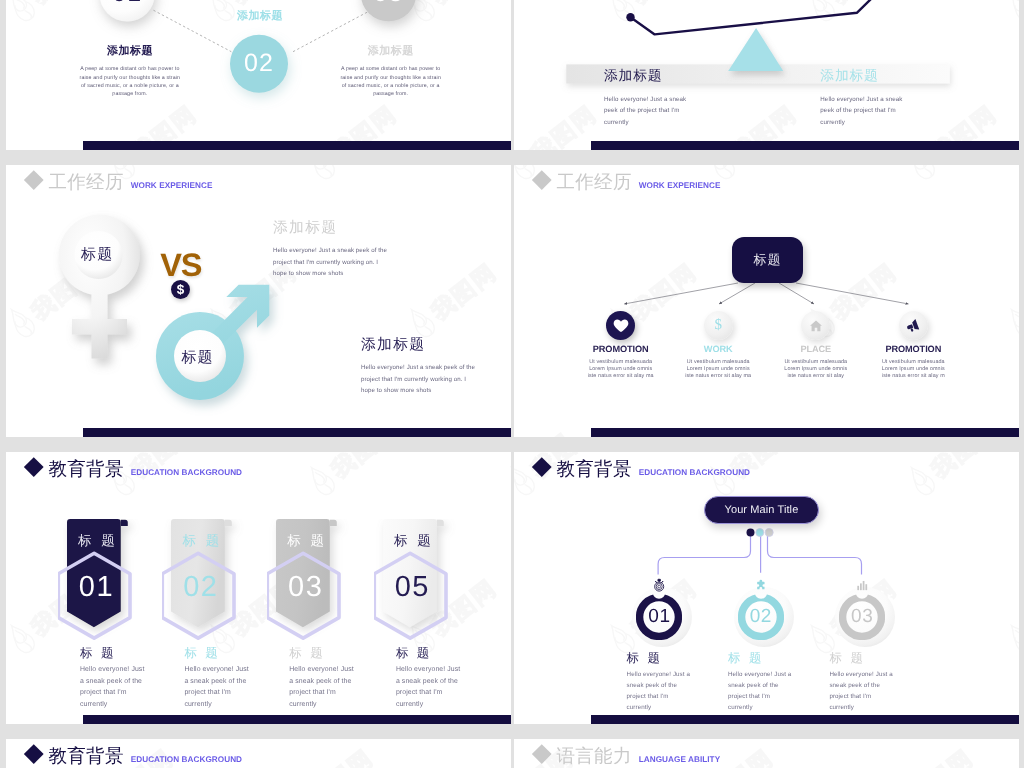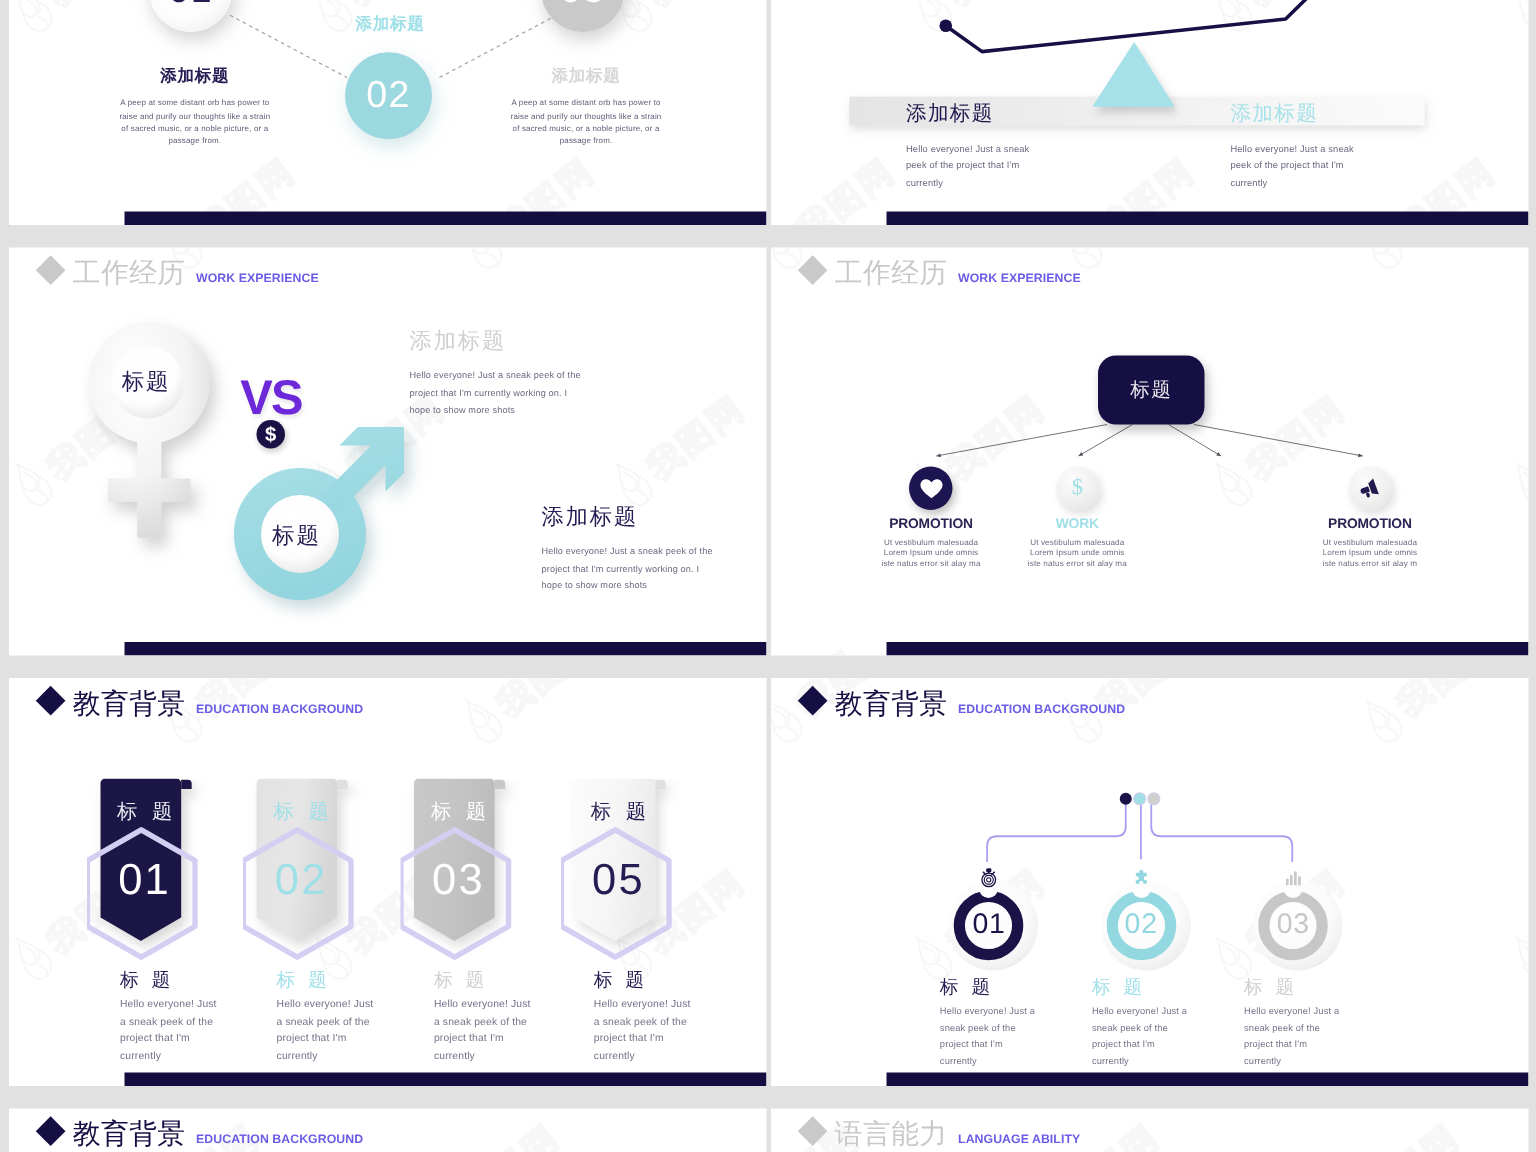--- a/index.html
+++ b/index.html
@@ -23,21 +23,21 @@
   .wm{position:absolute;left:0;top:0;width:1024px;height:768px;pointer-events:none;overflow:hidden;z-index:0;opacity:.55;}
   .wmu{position:absolute;transform:rotate(-38deg);transform-origin:0 0;
        display:flex;align-items:center;}
   .wmu .wt{font-size:23px;font-weight:700;color:transparent;letter-spacing:2px;
            -webkit-text-stroke:1.2px #f1f1f1;white-space:nowrap;margin-left:2px;
            font-family:"DejaVu Sans",sans-serif;}
 
   .cn{font-family:"Liberation Sans","DejaVu Sans",sans-serif;}
 
   
-  .vs-txt{position:absolute;font-weight:700;font-size:32.5px;line-height:34px;color:#6d28d9;letter-spacing:-1.2px;
+  .vs-txt{position:absolute;font-weight:700;font-size:32.5px;line-height:34px;color:#a16207;letter-spacing:-1.2px;
           left:154.2px;top:82.5px;text-shadow:1px 2px 3px rgba(0,0,0,.10);}
   .coin{position:absolute;left:164.7px;top:114.8px;width:19.6px;height:19.6px;border-radius:50%;
         background:#1a1145;color:#fff;font-size:13.5px;font-weight:700;display:flex;
         align-items:center;justify-content:center;box-shadow:1px 2px 4px rgba(0,0,0,.22);}
   .sym-label{position:absolute;font-size:15px;line-height:18px;color:#241c52;letter-spacing:1.2px;font-weight:400;}
   .txtblk{position:absolute;}
   .txtblk .t{font-size:14.8px;letter-spacing:1.3px;font-weight:400;margin-bottom:8px;line-height:17px;}
   .txtblk .b{font-size:6.1px;line-height:11.6px;letter-spacing:.1px;color:#6a6880;width:117px;}
   .txtblk.gray .t{color:#cfcfcf;}
   .txtblk.dark .t{color:#241c52;}
@@ -548,20 +548,29 @@
       </div>
 
       <div class="nodewrap nd-cyan" style="left:144.2px;">
         <div class="nodecirc lt">
           <span style="font-size:15px;color:#9fdfe7;font-weight:400;font-family:'Liberation Serif',serif;">$</span>
         </div>
         <div class="nodelabel">WORK</div>
         <div class="nodebody">Ut vestibulum  malesuada Lorem Ipsum unde omnis iste natus error sit alay ma</div>
       </div>
 
+      <div class="nodewrap nd-gray" style="left:241.8px;">
+        <div class="nodecirc lt">
+          <svg width="14" height="14" viewBox="0 0 24 24">
+              <path d="M12 2.5 L22.2 11.4 L19.6 11.4 L19.6 21 L14.2 21 L14.2 14.8 L9.8 14.8 L9.8 21 L4.4 21 L4.4 11.4 L1.8 11.4 Z" fill="#c9c9c9"></path>
+            </svg>
+        </div>
+        <div class="nodelabel">PLACE</div>
+        <div class="nodebody">Ut vestibulum  malesuada Lorem Ipsum unde omnis iste natus error sit alay</div>
+      </div>
 
       <div class="nodewrap nd-dark" style="left:339.3px;">
         <div class="nodecirc lt">
           <svg width="15" height="15" viewBox="0 0 24 24">
               <g fill="#211a4f" transform="rotate(-20 12 12)">
                 <path d="M4.2 9.2 L10.5 9.2 L10.5 15.2 L4.2 15.2 A3 3 0 0 1 4.2 9.2 Z"></path>
                 <path d="M11.7 6.6 L18.4 3.2 L18.4 21.2 L11.7 17.8 Z"></path>
                 <rect x="5.6" y="15.2" width="3.4" height="5.4" rx="1.5"></rect>
               </g>
             </svg>
@@ -823,20 +832,21 @@
         </defs>
         <g fill="none" stroke="#a79ff0" stroke-width="1.2">
           <path d="M236.5 84 V99 Q236.5 105.5 230 105.5 H150.6 Q144.1 105.5 144.1 112 V122.6"></path>
           <path d="M253.5 84 V99 Q253.5 105.5 260 105.5 H341 Q347.5 105.5 347.5 112 V122.6"></path>
           <path d="M246.6 84 V120.8"></path>
         </g>
         <circle cx="236.5" cy="80.5" r="4" fill="#1b1248"></circle>
         <circle cx="245.8" cy="80.5" r="4" fill="#9fe0e8" stroke="#cfcfe8" stroke-width="0.8"></circle>
         <circle cx="255.2" cy="80.5" r="4" fill="#cfcfcf" stroke="#cfcfe8" stroke-width="0.8"></circle>
       </svg>
+      <div class="pill">Your Main Title</div>
       <div class="treecirc tc-dark" style="left:95.4px;top:121px;">
         <svg class="ringsvg" width="100" height="80" viewBox="0 0 100 80">
           <circle cx="53" cy="44" r="30" fill="url(#discG)"></circle>
           <mask id="mk0">
             <rect x="0" y="0" width="100" height="80" fill="#fff"></rect>
             <circle cx="50" cy="19.5" r="6.2" fill="#000"></circle>
           </mask>
           <circle cx="50" cy="44" r="19.45" fill="none" stroke="#1b1247" stroke-width="7.5" mask="url(#mk0)"></circle>
           <g transform="translate(43.7,5.8) scale(0.54)">
               <g fill="none" stroke="#1b1247" stroke-width="1.6">

